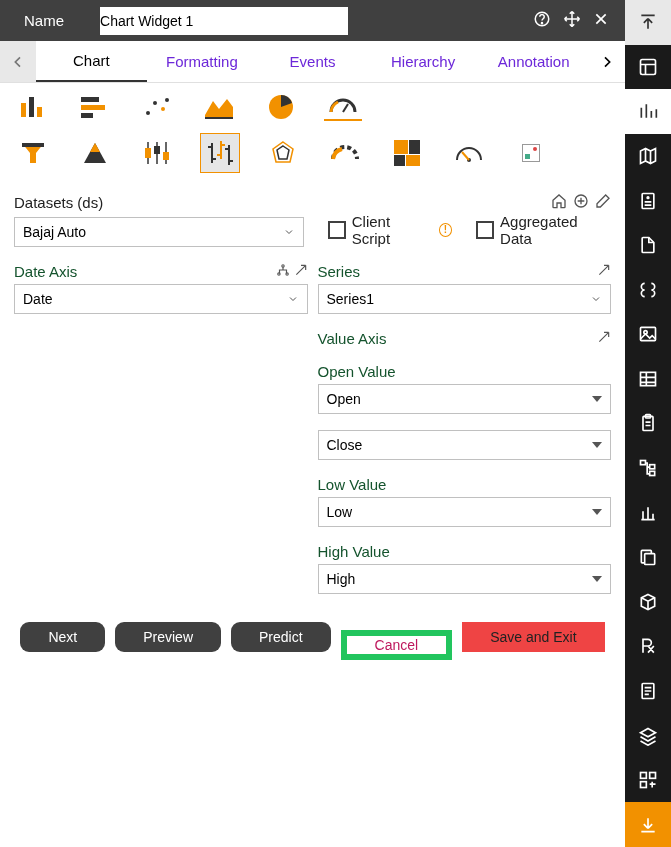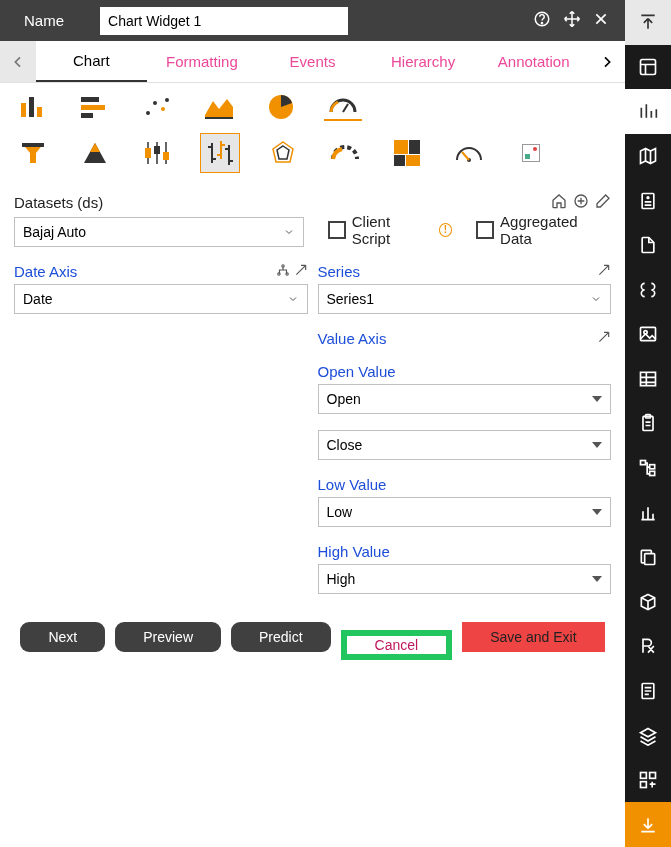--- a/index.html
+++ b/index.html
@@ -1,47 +1,47 @@
 <!DOCTYPE html>
 <html><head>
 <meta charset="utf-8">
 <style>
 * { box-sizing: border-box; margin: 0; padding: 0; font-family: Arial, sans-serif; }
 body { width: 671px; height: 847px; background: #fff; display: flex; }
 .main-area { width: 625px; height: 665px; display: flex; flex-direction: column; }
 .right-rail { width: 46px; height: 847px; background: #1a1a1a; display: flex; flex-direction: column; }
 .title-bar { height: 42px; background: #404040; display: flex; align-items: center; padding: 0 10px; color: #fff; }
 .title-bar .label { font-size: 15px; margin-left: 14px; margin-right: 36px; }
-.title-bar input { width: 248px; height: 28px; padding: 0 8px; font-size: 14px; border: none; background: #fff; }
+.title-bar input { width: 248px; height: 28px; padding: 0 0; font-size: 14px; border: none; background: #fff; }
 .title-bar .spacer { flex: 1; }
 .title-icon { margin: 0 6px; cursor: pointer; }
 .tabs { height: 42px; display: flex; align-items: stretch; border-bottom: 1px solid #e0e0e0; }
 .tab-scroll-btn { width: 36px; background: #e8e8e8; display: flex; align-items: center; justify-content: center; cursor: pointer; }
 .tab-scroll-btn svg { width: 16px; height: 16px; }
-.tab { flex: 1; display: flex; align-items: center; justify-content: center; font-size: 15px; color: #ec4899; cursor: pointer; }
+.tab { flex: 1; display: flex; align-items: center; justify-content: center; font-size: 15px; color: #6d28d9; cursor: pointer; }
 .tab.active { color: #000; background: #fff; border-bottom: 2px solid #333; }
 .gallery { padding: 10px 14px 6px; }
 .gallery-row { display: flex; gap: 24px; margin-bottom: 12px; align-items: center; }
 .chart-icon { width: 38px; height: 28px; display: flex; align-items: center; justify-content: center; cursor: pointer; }
 .chart-icon.selected-underline { border-bottom: 2px solid #f29100; padding-bottom: 2px; }
 .chart-icon.selected-box { background: #e6e6e6; border: 1px solid #f29100; height: 40px; width: 40px; }
 .config-area { flex: 1; padding: 0 14px; display: flex; flex-direction: column; }
 .ds-header { display: flex; align-items: center; justify-content: space-between; margin-top: 2px; }
 .ds-header .label { font-size: 15px; color: #222; }
 .ds-header .icons { display: flex; gap: 6px; }
 .ds-header .icons svg { cursor: pointer; }
 .select-input { width: 100%; height: 30px; border: 1px solid #c0c0c0; background: #fff; font-size: 14px; padding: 0 8px; display: flex; align-items: center; justify-content: space-between; cursor: pointer; margin-top: 4px; }
 .toprow { display: flex; align-items: center; gap: 24px; }
 .toprow .dsbox { width: 296px; }
 .checkbox-wrap { display: flex; align-items: center; gap: 6px; font-size: 15px; color: #222; }
 .checkbox-box { width: 18px; height: 18px; border: 2px solid #404040; }
 .path-label { font-size: 14px; color: #222; margin-top: 6px; }
 .two-col { display: flex; gap: 10px; margin-top: 16px; }
 .col { flex: 1; }
-.field-label { font-size: 15px; color: #1d4ed8; display: flex; justify-content: space-between; align-items: center; }
+.field-label { font-size: 15px; color: #14532d; display: flex; justify-content: space-between; align-items: center; }
 .field-label .icons-right { display: flex; gap: 4px; }
 .field-group { margin-bottom: 16px; }
 .footer { height: 56px; display: flex; align-items: center; justify-content: center; gap: 10px; padding: 0 10px; }
 .btn { height: 30px; padding: 0 28px; font-size: 14px; border: none; cursor: pointer; }
 .btn-dark { background: #404040; color: #fff; border-radius: 9px; }
 .btn-light { background: #fff; color: #be185d; border: 6px solid #22c55e; margin-top: 16px; }
 .btn-orange { background: #ef4444; color: #222; }
 .rail-btn { width: 46px; height: 46px; display: flex; align-items: center; justify-content: center; cursor: pointer; }
 .rail-btn svg { stroke: #fff; }
 .rail-btn.light { background: #e8e8e8; }

